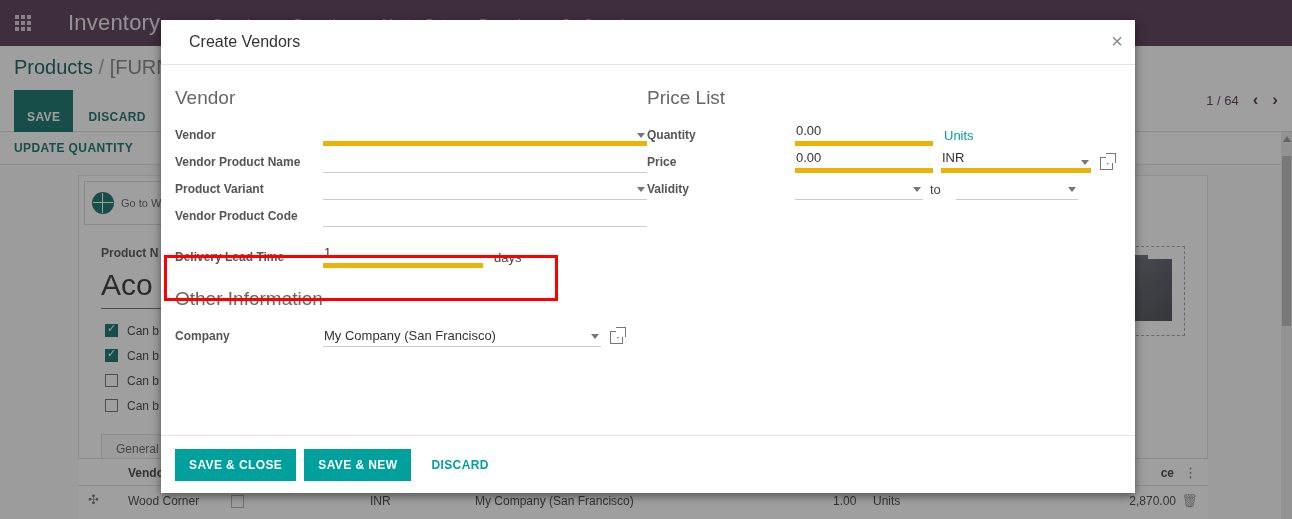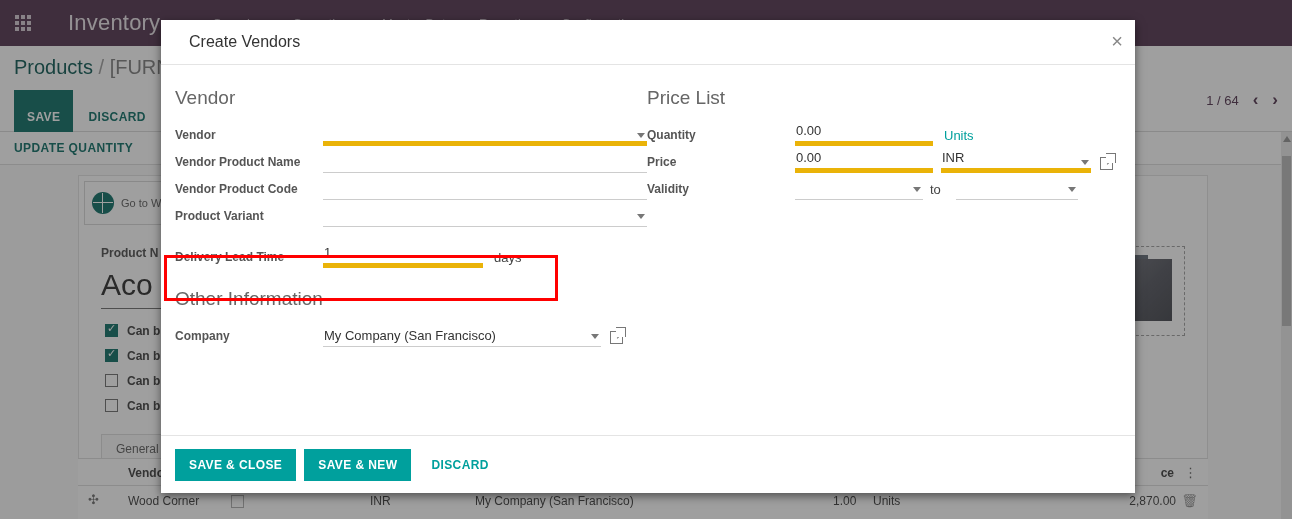--- a/index.html
+++ b/index.html
@@ -111,21 +111,21 @@
   .checks { position: absolute; left: 26px; top: 142px; }
   .chk-row { display: flex; align-items: center; gap: 9px; height: 25px; }
   .chk {
     width: 13px; height: 13px; border: 1px solid #666; background: #fff;
     display: inline-block; position: relative;
   }
   .chk.on { background: #00665e; border-color: #00665e; }
   .chk.on::after {
     content: "✓"; position: absolute; left: 1px; top: -3px; color: #fff; font-size: 11px;
   }
-  .chk-label { font-size: 12px; font-weight: 700; color: #333; }
+  .chk-label { font-size: 12px; font-weight: 400; color: #333; }
 
   .thumb {
     position: absolute; right: 22px; top: 70px; width: 90px; height: 90px;
     border: 1px dashed #999; background: #fff; overflow: hidden;
   }
   .thumb .sofa {
     position: absolute; left: 6px; top: 12px; width: 70px; height: 62px;
     background: linear-gradient(135deg, #6d6f78 0%, #4c4e57 55%, #3a3c44 100%);
   }
   .thumb .sofa-top {
@@ -386,31 +386,31 @@
           </div>
 
           <div class="f-row">
             <div class="f-label">Vendor Product Name</div>
             <div class="f-ctl">
               <input class="f-input" value="" style="">
             </div>
           </div>
 
           <div class="f-row">
-            <div class="f-label">Vendor Product Code</div>
-            <div class="f-ctl">
-              <input class="f-input" value="" style="">
-            </div>
-          </div>
-
-          <div class="f-row">
             <div class="f-label">Product Variant</div>
             <div class="f-ctl">
               <input class="f-input" value="" style="">
               <span class="caret-sm"></span>
+            </div>
+          </div>
+
+          <div class="f-row">
+            <div class="f-label">Vendor Product Code</div>
+            <div class="f-ctl">
+              <input class="f-input" value="" style="">
             </div>
           </div>
 
           <div class="f-row" style="margin-top:14px">
             <div class="f-label">Delivery Lead Time</div>
             <div class="f-ctl" style="max-width:160px">
               <input class="f-input strong" value="1" style="">
             </div>
             <span class="suffix">days</span>
           </div>

